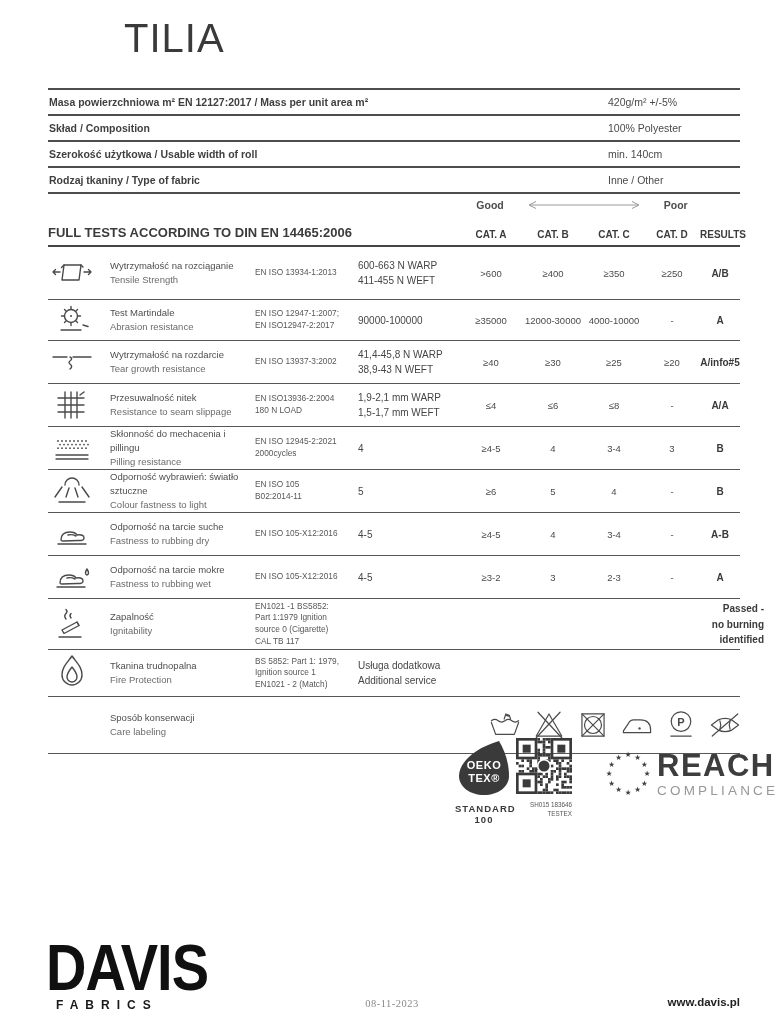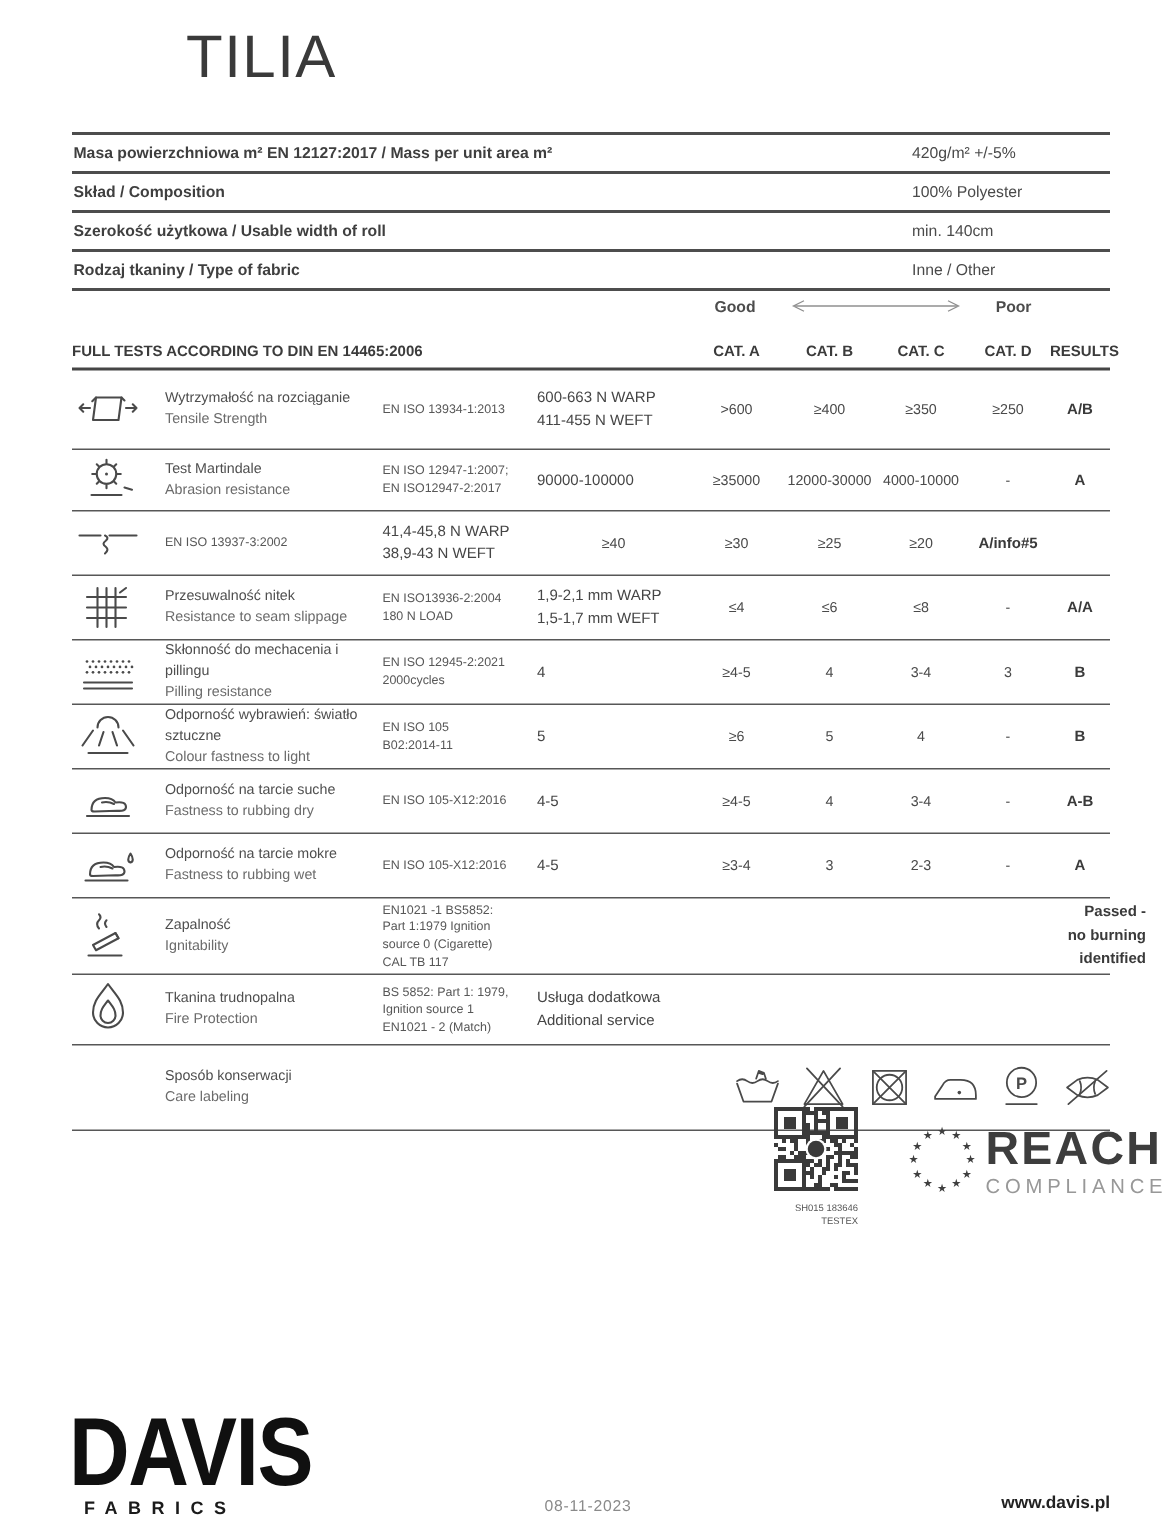--- a/index.html
+++ b/index.html
@@ -19,21 +19,21 @@
               font-size:10.5px;color:#4a4a4a;white-space:nowrap;}
 
   
   .tests{position:absolute;left:48px;top:196px;width:692px;}
   .scale-row{position:relative;height:18px;}
   .scale-inner{position:absolute;left:408px;width:252px;top:0;display:flex;
                align-items:center;justify-content:center;gap:21px;}
   .scale-word{font-size:10.5px;font-weight:bold;color:#4c4c4c;}
   .header-row{display:grid;grid-template-columns:62px 145px 103px 102px 62px 62px 60px 56px 40px;
               align-items:end;height:26px;padding-bottom:5px;border-bottom:2px solid #454545;box-sizing:content-box;}
-  .full-tests-title{grid-column:1 / span 4;font-size:10px;font-weight:bold;color:#3b3b3b;white-space:nowrap;}
+  .full-tests-title{grid-column:1 / span 4;font-size:13px;font-weight:bold;color:#3b3b3b;white-space:nowrap;}
   .cat-head{font-size:10px;font-weight:bold;color:#3b3b3b;text-align:center;white-space:nowrap;}
   .test-row{display:grid;grid-template-columns:62px 145px 103px 102px 62px 62px 60px 56px 40px;
             align-items:center;border-bottom:1.3px solid #575757;position:relative;}
   .icon-cell{display:flex;align-items:center;justify-content:flex-start;padding-left:2px;}
   .icon-cell svg{display:block;}
   .name-cell{line-height:1.45;}
   .name-pl{font-size:9.5px;color:#4e4e4e;display:block;}
   .name-en{font-size:9.5px;color:#6b6b6b;display:block;}
   .std-cell{font-size:8.3px;color:#575757;line-height:1.4;white-space:pre-line;padding-right:4px;}
   .val-cell{font-size:10px;color:#454545;line-height:1.5;white-space:pre-line;}
@@ -59,21 +59,21 @@
   .reach-text{margin-left:6px;}
   .reach-title{font-size:31px;font-weight:bold;color:#3d3d3d;letter-spacing:1.5px;line-height:1.0;}
   .reach-sub{font-size:13.5px;color:#989898;letter-spacing:3.2px;margin-top:2px;}
 
   
   .brand{position:absolute;left:46px;top:930px;font-size:56px;font-weight:bold;color:#101010;
          letter-spacing:-1px;transform:scaleY(1.15);transform-origin:top left;}
   .brand-sub{position:absolute;left:56px;top:998px;font-size:12px;font-weight:bold;
              letter-spacing:7px;color:#1a1a1a;}
   .footer-date{position:absolute;left:0;right:0;top:998px;text-align:center;
-               font-size:10.5px;color:#8a8a8a;letter-spacing:0.5px;}
+               font-size:10.5px;color:#8a8a8a;letter-spacing:0.5px;font-family:Liberation Serif, serif;}
   .footer-site{position:absolute;right:44px;top:996px;font-size:11.5px;font-weight:bold;color:#222;}
 </style>
 </head>
 <body>
 
 <div class="page">
 
   <div class="title">TILIA</div>
 
   <div class="spec-table">
@@ -163,20 +163,24 @@
           <div class="cat-cell">-</div>
           <div class="res-cell">A</div>
         </div>
         <div class="test-row" style="height: 42px;">
           <div class="icon-cell">
             <svg width="44" height="34" viewBox="0 0 44 34">
    <path d="M3 12 H17" fill="none" stroke="#4a4a4a" stroke-width="1.4" stroke-linecap="round" stroke-linejoin="round"></path>
               <path d="M23 12 H41" fill="none" stroke="#4a4a4a" stroke-width="1.4" stroke-linecap="round" stroke-linejoin="round"></path>
    <path d="M20 12 q3 1.5 0.5 3.5 q-3 2 0 4 q2.5 2 -0.5 4.5" fill="none" stroke="#4a4a4a" stroke-width="1.4" stroke-linecap="round" stroke-linejoin="round"></path>
             </svg>
+          </div>
+          <div class="name-cell">
+            <span class="name-pl">Wytrzymałość na rozdarcie</span>
+            <span class="name-en">Tear growth resistance</span>
           </div>
           <div class="std-cell">EN ISO 13937-3:2002</div>
           <div class="val-cell">41,4-45,8 N WARP
 38,9-43 N WEFT</div>
           <div class="cat-cell">≥40</div>
           <div class="cat-cell">≥30</div>
           <div class="cat-cell">≥25</div>
           <div class="cat-cell">≥20</div>
           <div class="res-cell">A/info#5</div>
         </div>
@@ -297,21 +301,21 @@
    <path d="M37 8 c2 3 2 5.5 0 6 c-2 -0.5 -2 -3 0 -6 z" fill="none" stroke="#4a4a4a" stroke-width="1.4" stroke-linecap="round" stroke-linejoin="round"></path>
    <path d="M7 26 H35" fill="none" stroke="#4a4a4a" stroke-width="1.4" stroke-linecap="round" stroke-linejoin="round"></path>
             </svg>
           </div>
           <div class="name-cell">
             <span class="name-pl">Odporność na tarcie mokre</span>
             <span class="name-en">Fastness to rubbing wet</span>
           </div>
           <div class="std-cell">EN ISO 105-X12:2016</div>
           <div class="val-cell">4-5</div>
-          <div class="cat-cell">≥3-4</div>
+          <div class="cat-cell">≥3-2</div>
           <div class="cat-cell">3</div>
           <div class="cat-cell">2-3</div>
           <div class="cat-cell">-</div>
           <div class="res-cell">A</div>
         </div>
         <div class="test-row" style="height: 50px;">
           <div class="icon-cell">
             <svg width="44" height="34" viewBox="0 0 44 34">
    <path d="M12 23 L27 15 L29 18.5 L14 26.5 Z" fill="none" stroke="#4a4a4a" stroke-width="1.4" stroke-linecap="round" stroke-linejoin="round"></path>
               <path d="M27 15 L29 18.5" fill="none" stroke="#4a4a4a" stroke-width="1.4" stroke-linecap="round" stroke-linejoin="round"></path>
@@ -407,20 +411,29 @@
    <path d="M14 15 q2 5 0 10 M26 15 q-2 5 0 10" fill="none" stroke="#4a4a4a" stroke-width="1.4" stroke-linecap="round" stroke-linejoin="round"></path>
    <path d="M5 33 L35 7" fill="none" stroke="#4a4a4a" stroke-width="1.4" stroke-linecap="round" stroke-linejoin="round"></path>
               </svg>
             </span>
           </div>
         </div>
       </div>
   </div>
 
   <div class="certs">
+    <div class="oeko">
+      <svg width="58" height="56" viewBox="0 0 58 56">
+        <path d="M44 1 C17 9 4 24 4 36 C4 47 15 55 29 55 C43 55 54 47 54 36 C54 23 50 11 44 1 Z" fill="#3a3a3a"></path>
+        <text x="29" y="29" text-anchor="middle" fill="#ffffff" font-family="Liberation Sans, sans-serif" font-size="11" font-weight="bold" letter-spacing="0.5">OEKO</text>
+        <text x="29" y="42" text-anchor="middle" fill="#ffffff" font-family="Liberation Sans, sans-serif" font-size="11" font-weight="bold" letter-spacing="0.5">TEX®</text>
+      </svg>
+      <div class="oeko-sub1">STANDARD</div>
+      <div class="oeko-sub2">100</div>
+    </div>
     <div class="qr-block">
       <div id="qr"><svg width="56" height="56" viewBox="0 0 56 56">
             <rect x="21.33" y="0.00" width="2.67" height="2.67" fill="#3a3a3a"></rect>
             <rect x="26.67" y="0.00" width="2.67" height="2.67" fill="#3a3a3a"></rect>
             <rect x="29.33" y="0.00" width="2.67" height="2.67" fill="#3a3a3a"></rect>
             <rect x="32.00" y="0.00" width="2.67" height="2.67" fill="#3a3a3a"></rect>
             <rect x="21.33" y="2.67" width="2.67" height="2.67" fill="#3a3a3a"></rect>
             <rect x="24.00" y="2.67" width="2.67" height="2.67" fill="#3a3a3a"></rect>
             <rect x="26.67" y="2.67" width="2.67" height="2.67" fill="#3a3a3a"></rect>
             <rect x="32.00" y="2.67" width="2.67" height="2.67" fill="#3a3a3a"></rect>

